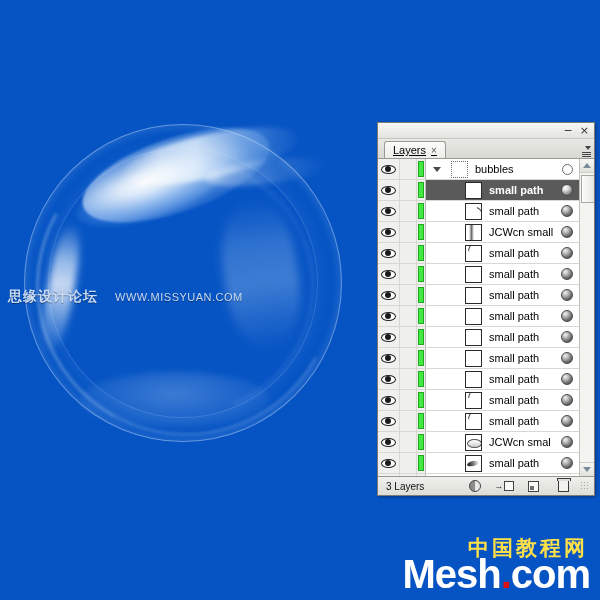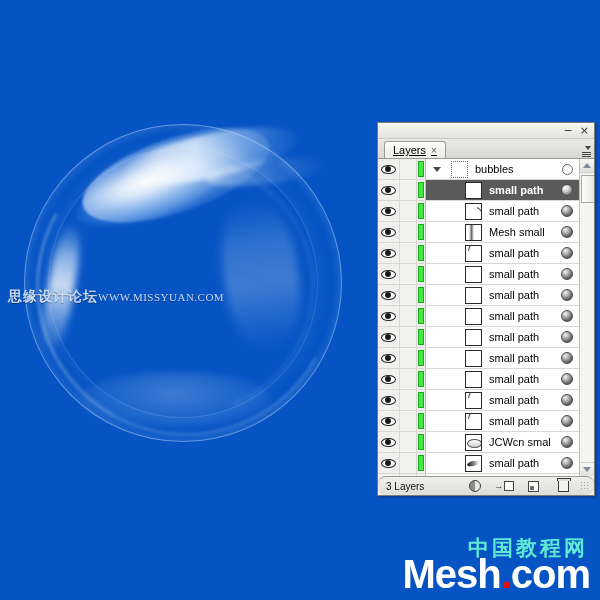--- a/index.html
+++ b/index.html
@@ -135,34 +135,34 @@
         rgba(225,240,255,.26) 0%,
         rgba(190,220,255,.12) 50%,
         rgba(255,255,255,0) 100%);
     border-radius:50%;
     filter:blur(3px);
   }
 
   
   #watermark{
     position:absolute;left:8px;top:288px;
-    display:flex;align-items:baseline;
+    display:flex;align-items:baseline;gap:9px;
     color:#c9d9f1;text-shadow:0 1px 0 rgba(0,0,0,.35);
     white-space:nowrap;pointer-events:none;
   }
   #watermark .wm-cn{font-size:14px;font-weight:bold;letter-spacing:1px;}
-  #watermark .wm-url{font-size:11px;font-family:Liberation Serif, serif;letter-spacing:.5px;}
+  #watermark .wm-url{font-size:11px;font-family:Liberation Sans, sans-serif;letter-spacing:.5px;margin-left:8px;}
 
   
   #brand{
     position:absolute;right:10px;bottom:6px;text-align:right;
     pointer-events:none;line-height:1;
   }
   #brand .brand-cn{
-    font-size:21px;font-weight:bold;color:#5eead4;letter-spacing:3px;
+    font-size:21px;font-weight:bold;color:#fde047;letter-spacing:3px;
     margin-right:2px;display:block;margin-bottom:-4px;
   }
   #brand .brand-en{
     font-size:40px;font-weight:bold;color:#ffffff;letter-spacing:-1px;
     display:block;
   }
   #brand .brand-dot{color:#e01010;}
 
   
   #layers-panel{
@@ -323,21 +323,21 @@
   #sb-thumb{
     position:absolute;left:1px;top:2px;width:12px;height:26px;
     background:linear-gradient(to right,#fdfdfc,#e6e6e1);
     border:1px solid #a8a8a1;
   }
 
   
   #panel-footer{
     height:18px;flex:none;background:linear-gradient(to bottom,#efefec,#dedeD8);
     border-top:1px solid #9a9a92;
-    display:flex;align-items:center;padding:0 4px;gap:0;border-radius:8px;
+    display:flex;align-items:center;padding:0 4px;gap:0;
   }
   #footer-count{font-size:10px;color:#111;width:74px;flex:none;padding-left:4px;}
   #footer-tools{flex:1;display:flex;align-items:center;justify-content:space-around;}
   .ftool{width:15px;height:14px;display:flex;align-items:center;justify-content:center;position:relative;}
   .ico-mask{
     width:10px;height:10px;border-radius:50%;border:1px solid #444;
     background:linear-gradient(to right,#8d8d8d 50%,#e8e8e4 50%);
   }
   .ico-sub{display:flex;align-items:center;gap:1px;}
   .ico-sub .arrow{font-size:9px;line-height:9px;color:#333;}
@@ -494,21 +494,21 @@
           <div class="col-lock"></div>
           <div class="col-sel">
             <span class="selstrip"></span>
           </div>
           <div class="col-indent" style="width: 14px;"></div>
           <div class="col-disc"></div>
           <div class="col-thumb">
             <span class="thumb mesh"></span>
           </div>
           <div class="col-name">
-            <span class="lname">Mesh small</span>
+            <span class="lname">JCWcn small</span>
           </div>
           <div class="col-target">
             <span class="target-filled"></span>
           </div>
         </div>
         <div class="layer-row">
           <div class="col-eye">
             <span class="eye">
               <span class="eye-out"></span>
               <span class="eye-pup"></span>

